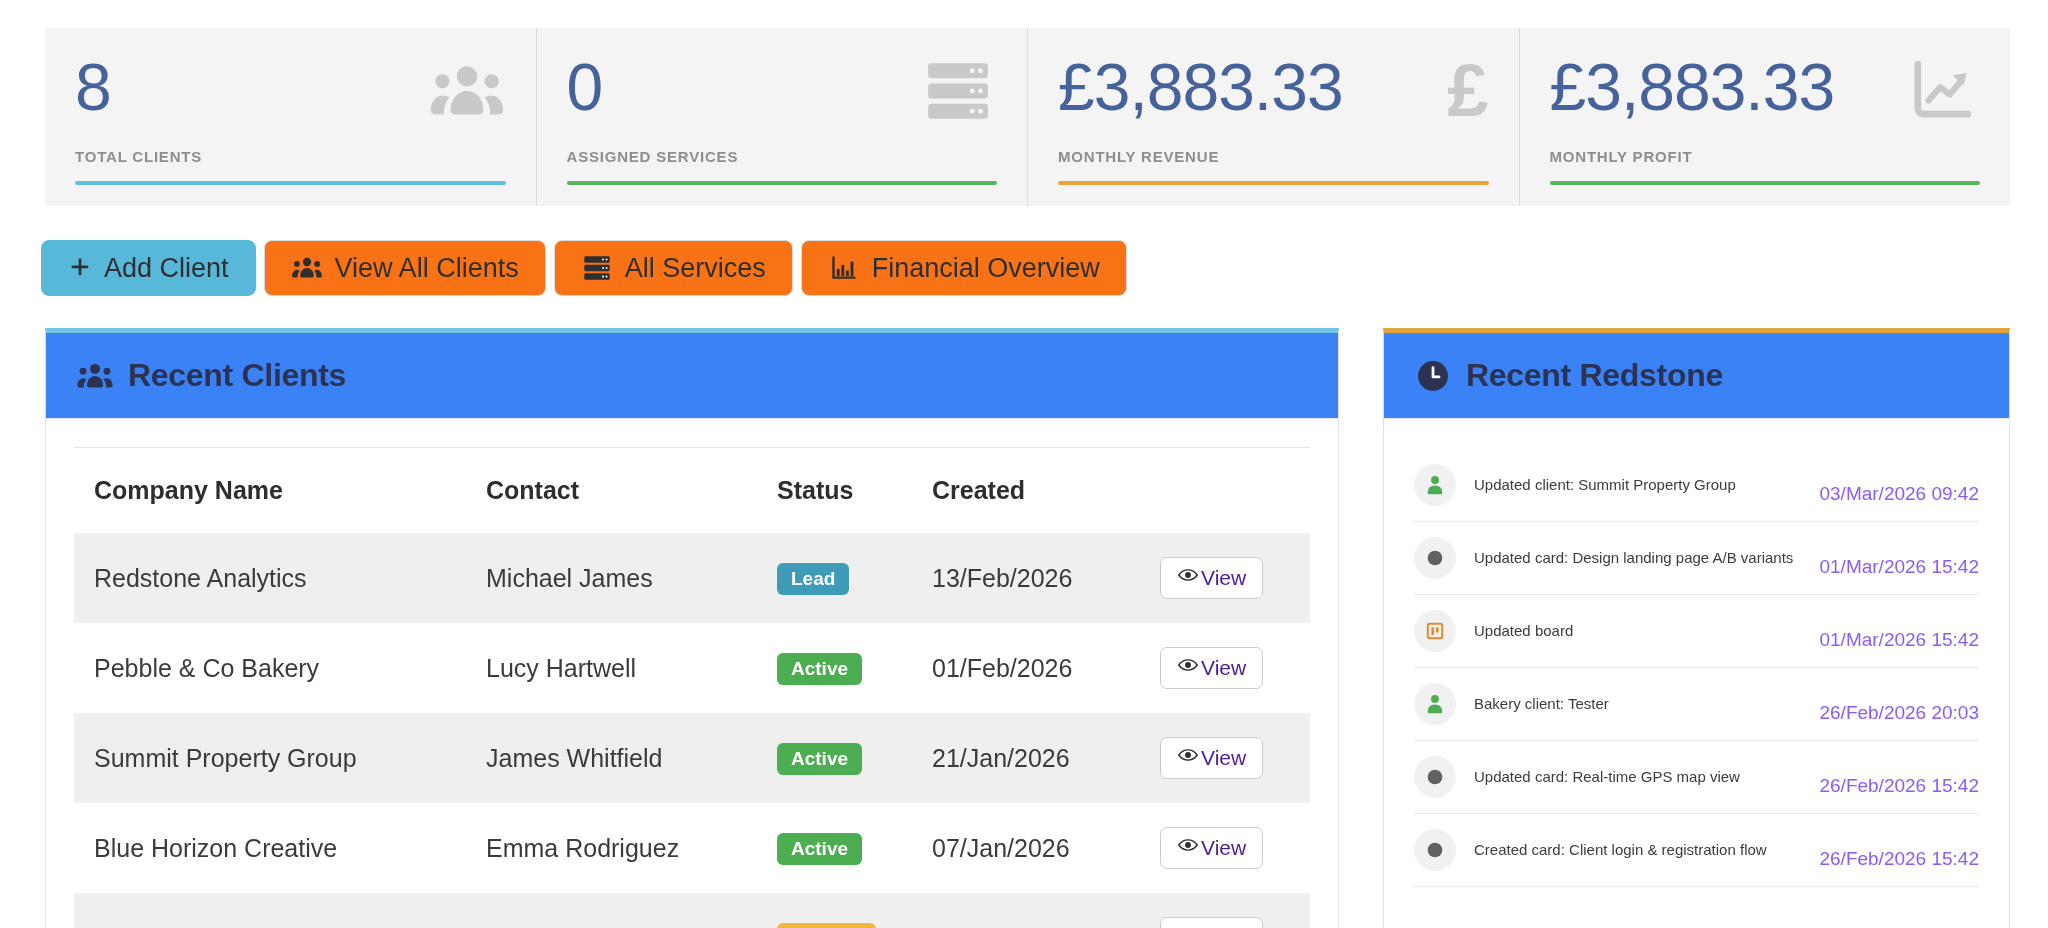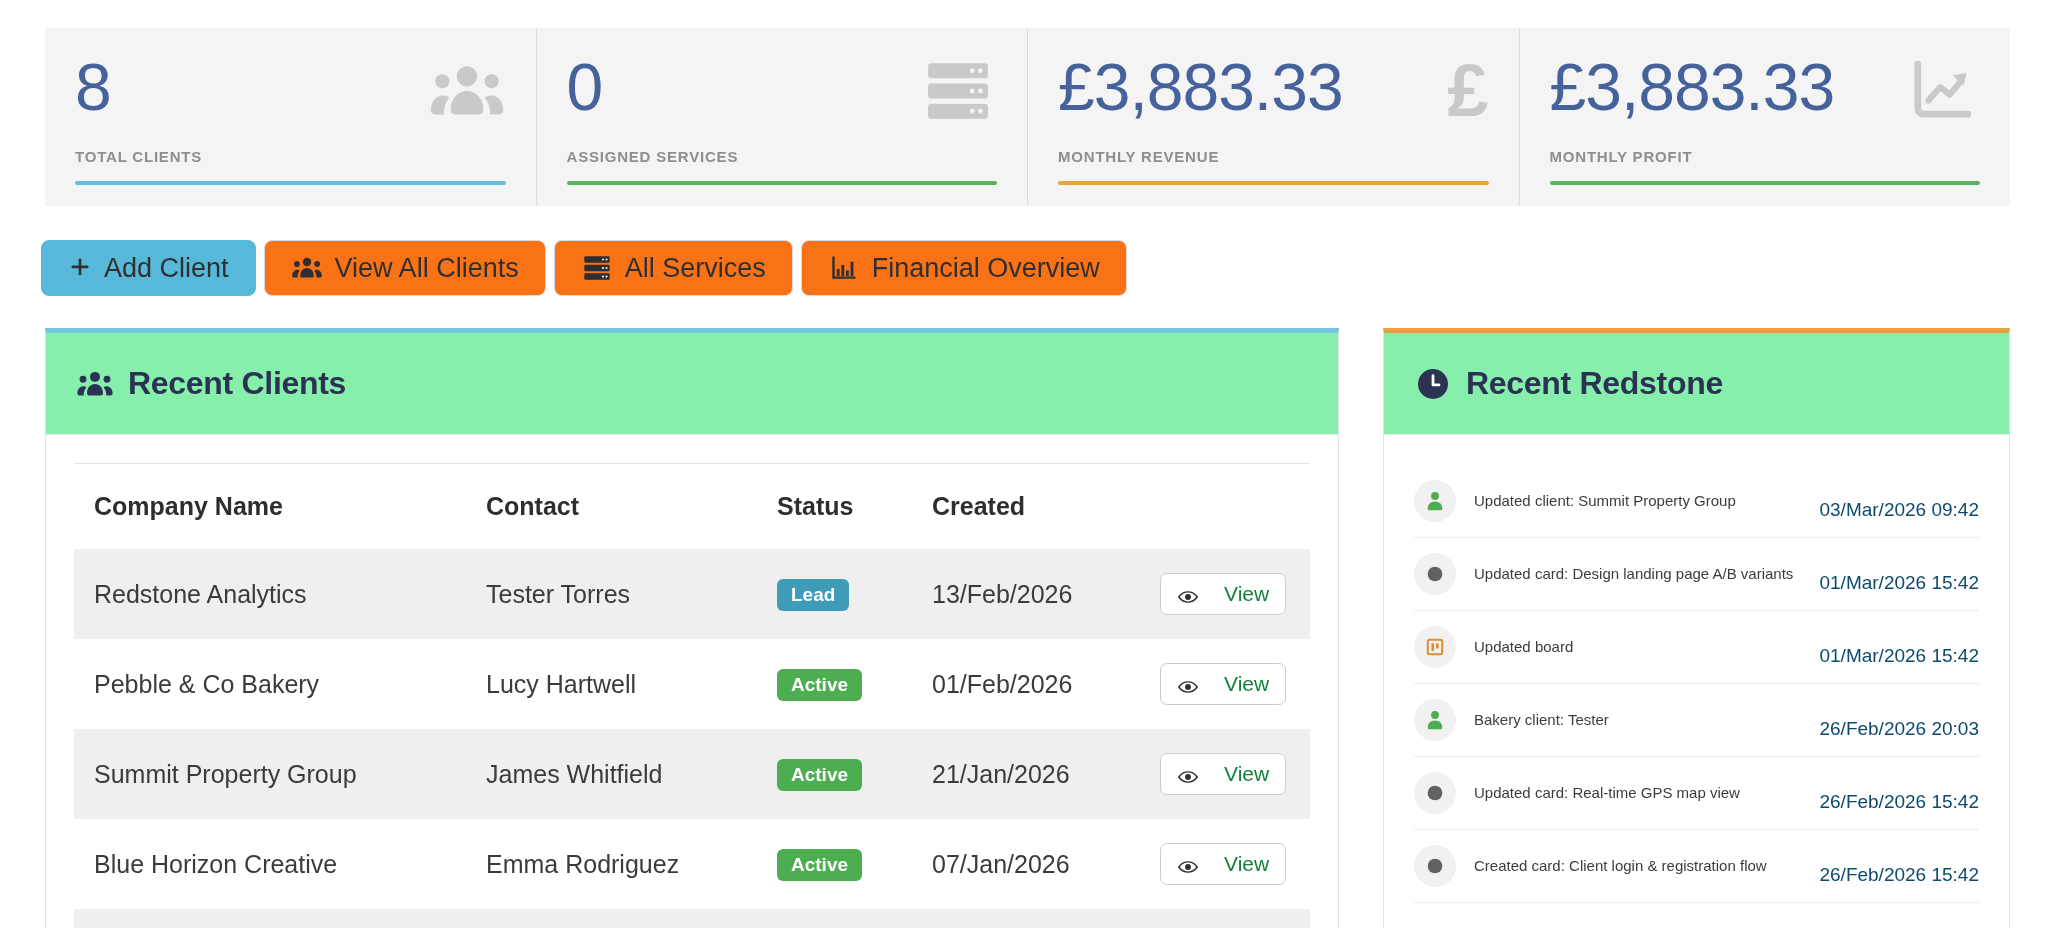--- a/index.html
+++ b/index.html
@@ -27,56 +27,56 @@
   .btn svg { width:32px; height:28px; flex:none; }
   .btn-primary { background:#57b8d9; border:1px solid #57b8d9; }
   .btn-primary svg { width:24px; height:24px; }
 
   
   .main { position:absolute; left:45px; top:328px; width:1965px; height:600px;
           display:flex; gap:44px; overflow:hidden; }
   .panel { background:#ffffff; border:1px solid #e2e2e4; height:620px; }
   .panel-clients { width:1294px; border-top:5px solid #72c5e3; }
   .panel-activity { width:627px; border-top:5px solid #e2a43e; }
-  .panel-header { background:#86efac; border-bottom:1px solid #e6e6e8; padding:32px 30px; }
+  .panel-header { background:#3b82f6; border-bottom:1px solid #e6e6e8; padding:24px 30px; }
   .panel-title { display:flex; align-items:center; gap:14px; font-size:32px; font-weight:700;
                  color:#2c3352; letter-spacing:-0.3px; }
   .panel-title svg { width:38px; height:32px; color:#2c3352; }
 
   
   .panel-body { padding:28px; }
   table.clients { width:100%; border-collapse:collapse; border-top:1px solid #e6e6e8; }
   table.clients th { text-align:left; font-size:25px; font-weight:700; color:#2e2e30;
                      padding:28px 0 28px 0; }
   table.clients th:first-child, table.clients td:first-child { padding-left:20px; width:412px; }
   table.clients th:nth-child(2), table.clients td:nth-child(2) { width:291px; }
   table.clients th:nth-child(3), table.clients td:nth-child(3) { width:155px; }
   table.clients th:nth-child(4), table.clients td:nth-child(4) { width:198px; }
   table.clients td { font-size:25px; color:#3b3b3d; padding:24px 0; }
   table.clients tbody tr:nth-child(odd) { background:#efeff0; }
   .badge { display:inline-block; padding:5px 14px; border-radius:6px; font-size:19px;
            font-weight:700; color:#ffffff; }
-  .view-btn { display:inline-flex; align-items:flex-end; gap:25px; background:#ffffff;
+  .view-btn { display:inline-flex; align-items:flex-start; gap:2px; background:#ffffff;
               border:1px solid #cbcbcd; border-radius:7px; padding:8px 16px; font-size:21px;
-              color:#15803d; cursor:pointer; margin-left:30px; font-family:inherit; }
+              color:#4c1d95; cursor:pointer; margin-left:30px; font-family:inherit; }
   .view-btn svg { width:22px; height:18px; color:#2f2f31; }
 
   
   .activity-body { padding:30px 30px 0 30px; }
   .act-item { display:flex; align-items:center; padding:14px 0; min-height:73px;
               border-bottom:1px solid #ebebed; }
   .act-item:last-child { border-bottom:none; }
   .avatar { width:42px; height:42px; border-radius:50%; background:#f1f1f2; flex:none;
             display:flex; align-items:center; justify-content:center; margin-right:18px; }
   .avatar svg { width:22px; height:22px; }
   .act-user { color:#4cae50; }
   .act-dot  { color:#616163; }
   .act-board{ color:#df8b30; }
   .act-text { flex:1 1 auto; font-size:15px; color:#3c3c3e; line-height:1.3; padding-right:12px; }
-  .act-time { flex:none; font-size:19px; color:#0c4a6e; white-space:nowrap; margin-top:18px;text-align:center; }
+  .act-time { flex:none; font-size:19px; color:#8b5cf6; white-space:nowrap; margin-top:18px;text-align:center; }
 </style>
 </head>
 <body>
 
 <div class="stats">
   <div class="stat">
     <div class="stat-top">
       <div class="stat-value">8</div>
       <div class="stat-icon"><svg viewBox="0 0 640 512">
     <circle cx="320" cy="136" r="84" fill="currentColor"></circle>
@@ -209,21 +209,21 @@
             <th>Company Name</th>
             <th>Contact</th>
             <th>Status</th>
             <th>Created</th>
             <th></th>
           </tr>
         </thead>
         <tbody>
           <tr>
             <td>Redstone Analytics</td>
-            <td>Tester Torres</td>
+            <td>Michael James</td>
             <td><span class="badge" style="background: rgb(62, 156, 185); color: rgb(255, 255, 255);">Lead</span></td>
             <td>13/Feb/2026</td>
             <td><button class="view-btn">
               <span style="display:inline-flex">
                     <svg viewBox="0 0 576 512">
     <path d="M288 110c-124 0-224 92-262 146 38 54 138 146 262 146s224-92 262-146c-38-54-138-146-262-146z" fill="none" stroke="currentColor" stroke-width="42"></path>
     <circle cx="288" cy="256" r="84" fill="currentColor"></circle>
   </svg>
                   </span>
               <span>View</span>

